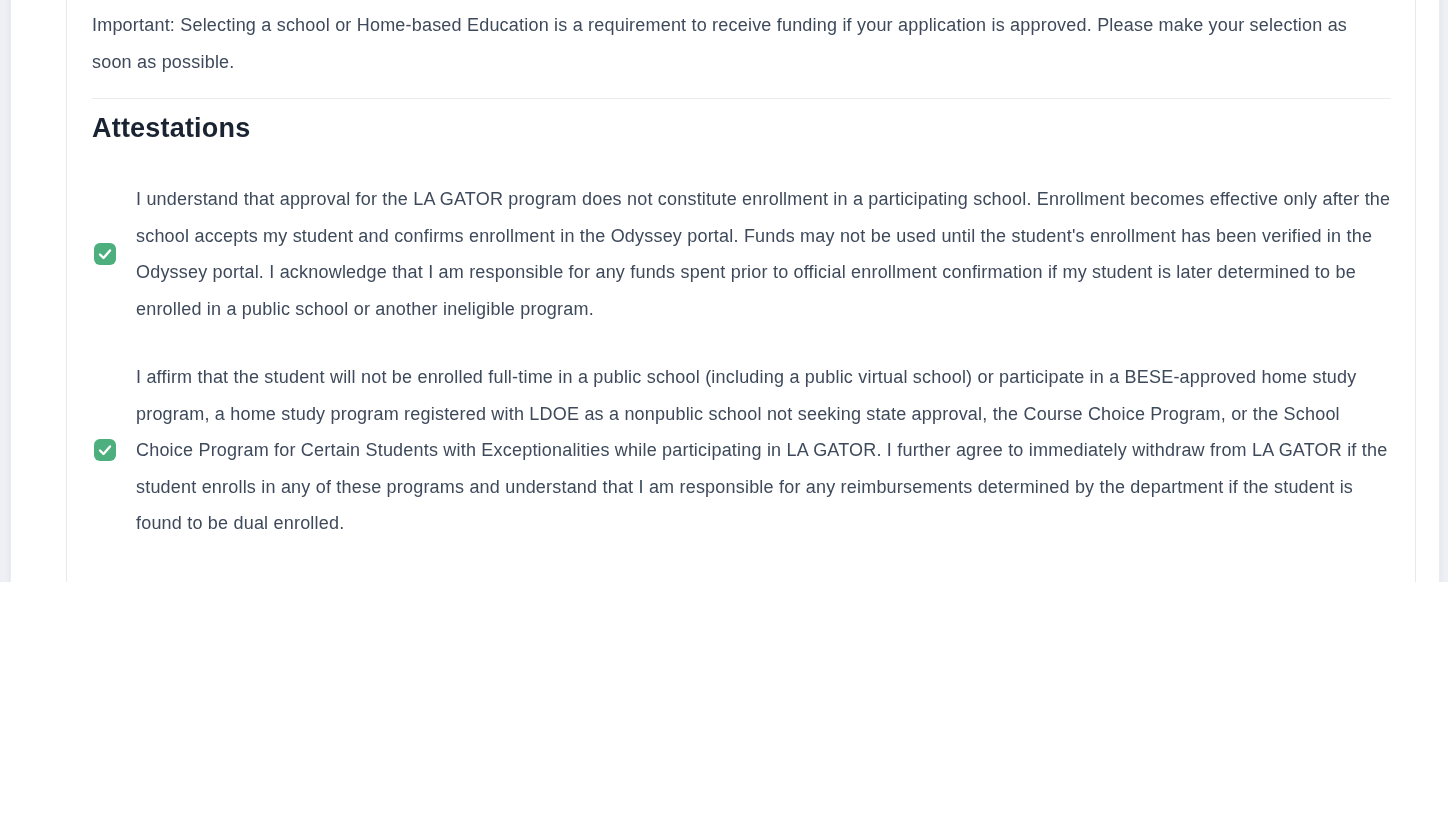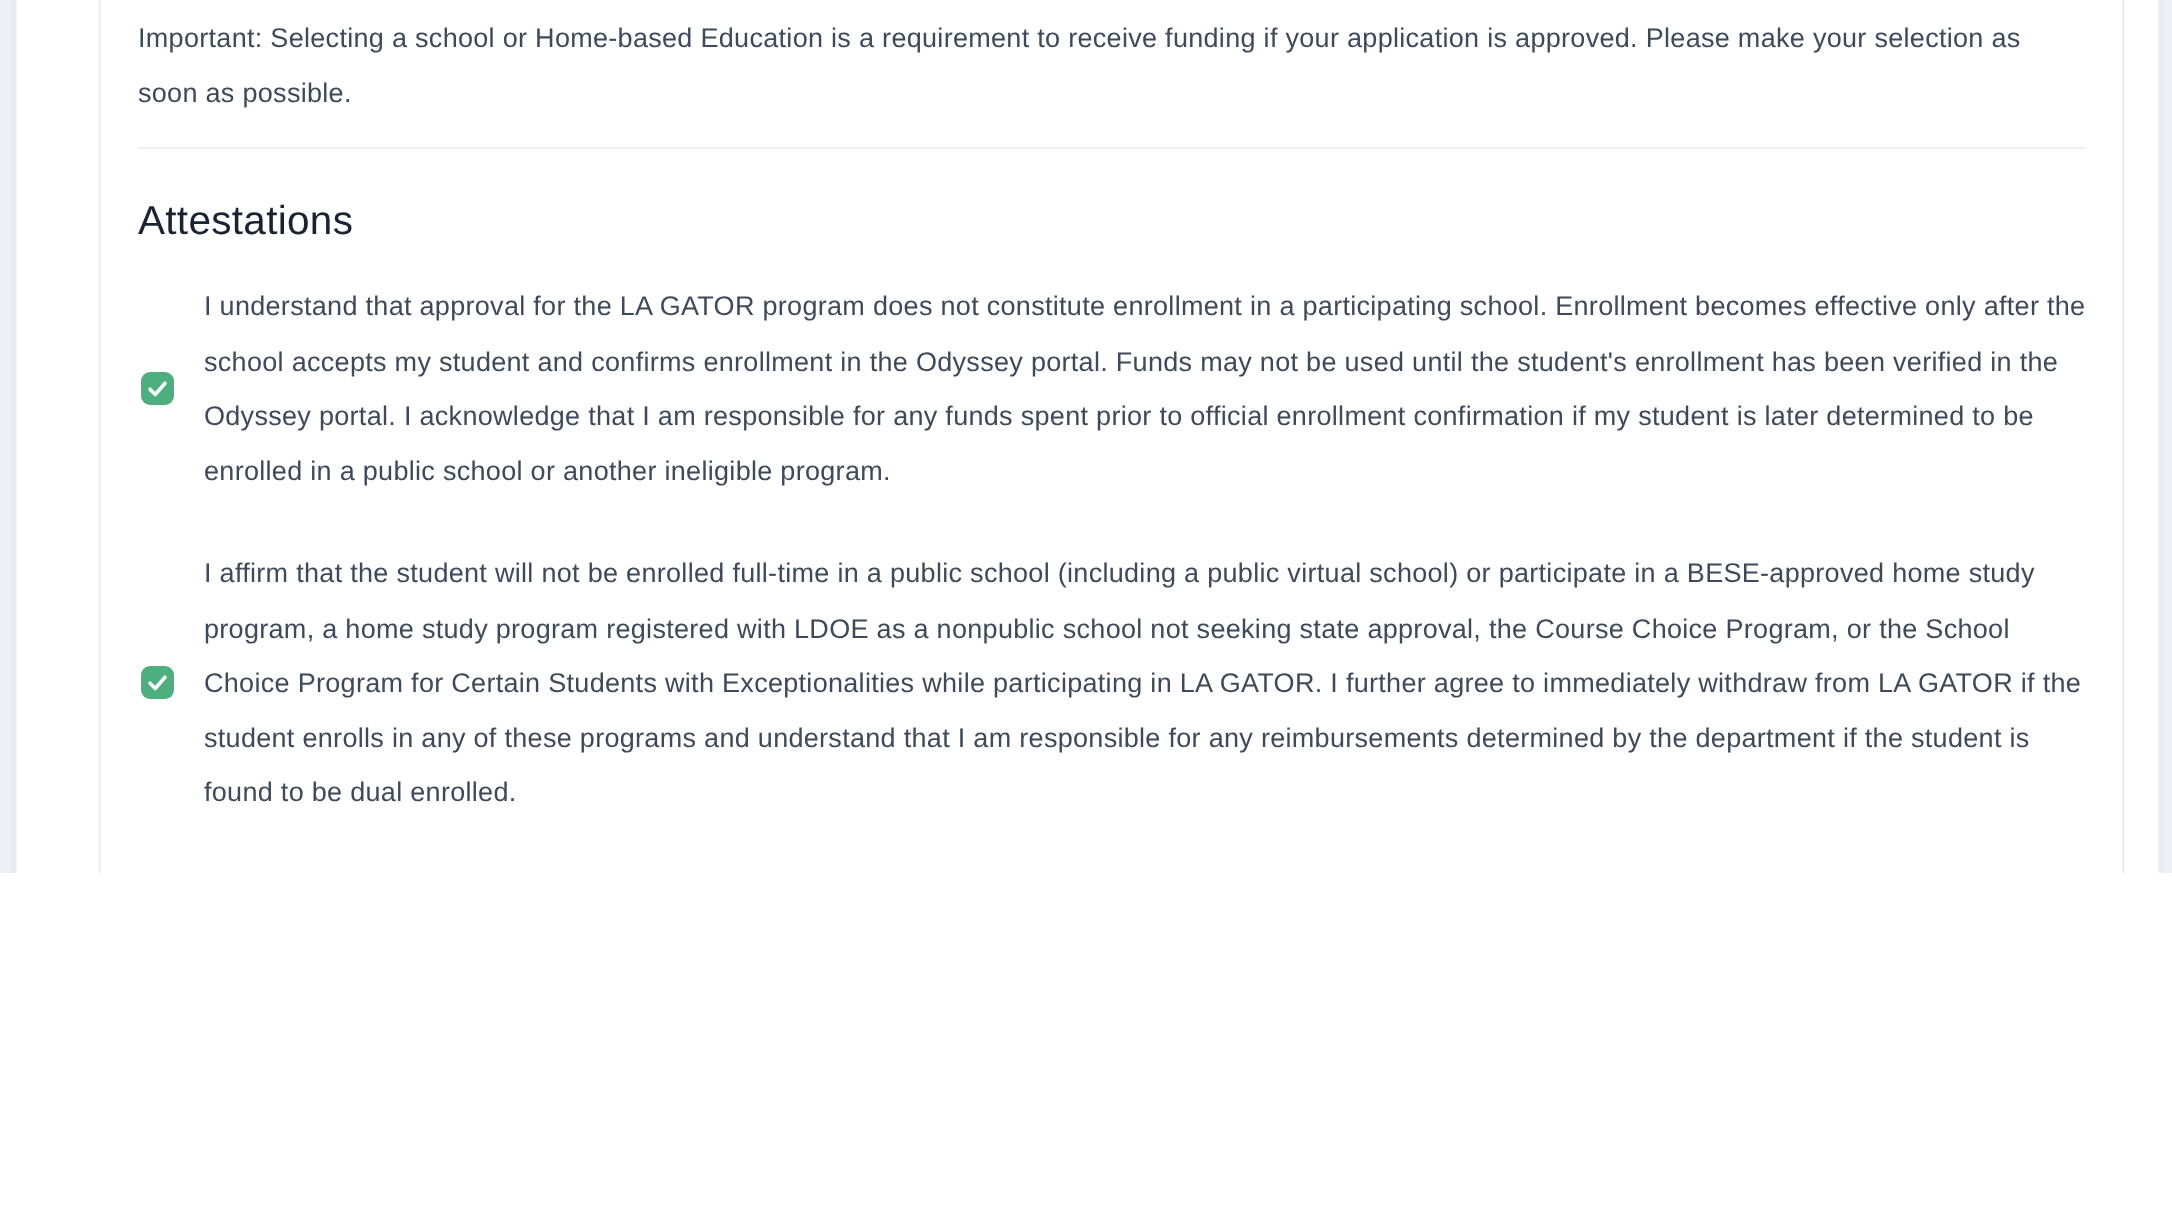--- a/index.html
+++ b/index.html
@@ -21,25 +21,25 @@
     box-sizing:border-box;overflow:hidden;
   }
   .card-inner{padding:27px 24px 0 25px;}
   .notice{
     font-size:18px;line-height:37px;color:#3e4a5b;letter-spacing:.2px;
   }
   .divider{
     border:none;border-top:1px solid #e9ebee;margin:17px 0 0 0;
   }
   .heading{
-    margin-top:31px;font-size:27px;line-height:34px;font-weight:400;
+    margin-top:12px;font-size:27px;line-height:34px;font-weight:700;
     color:#1a2332;letter-spacing:.2px;
   }
   .attest-row{
-    display:flex;align-items:center;gap:20px;margin-top:22px;
+    display:flex;align-items:center;gap:20px;margin-top:36px;
   }
   .attest-row + .attest-row{margin-top:32px;}
   .checkbox{
     flex:0 0 auto;width:22px;height:22px;margin-left:2px;
     background:var(--checkbox-green,#4CAF7D);border-radius:6px;
     display:flex;align-items:center;justify-content:center;
     cursor:pointer;
   }
   .checkbox svg{display:block;}
   .attest-text{

